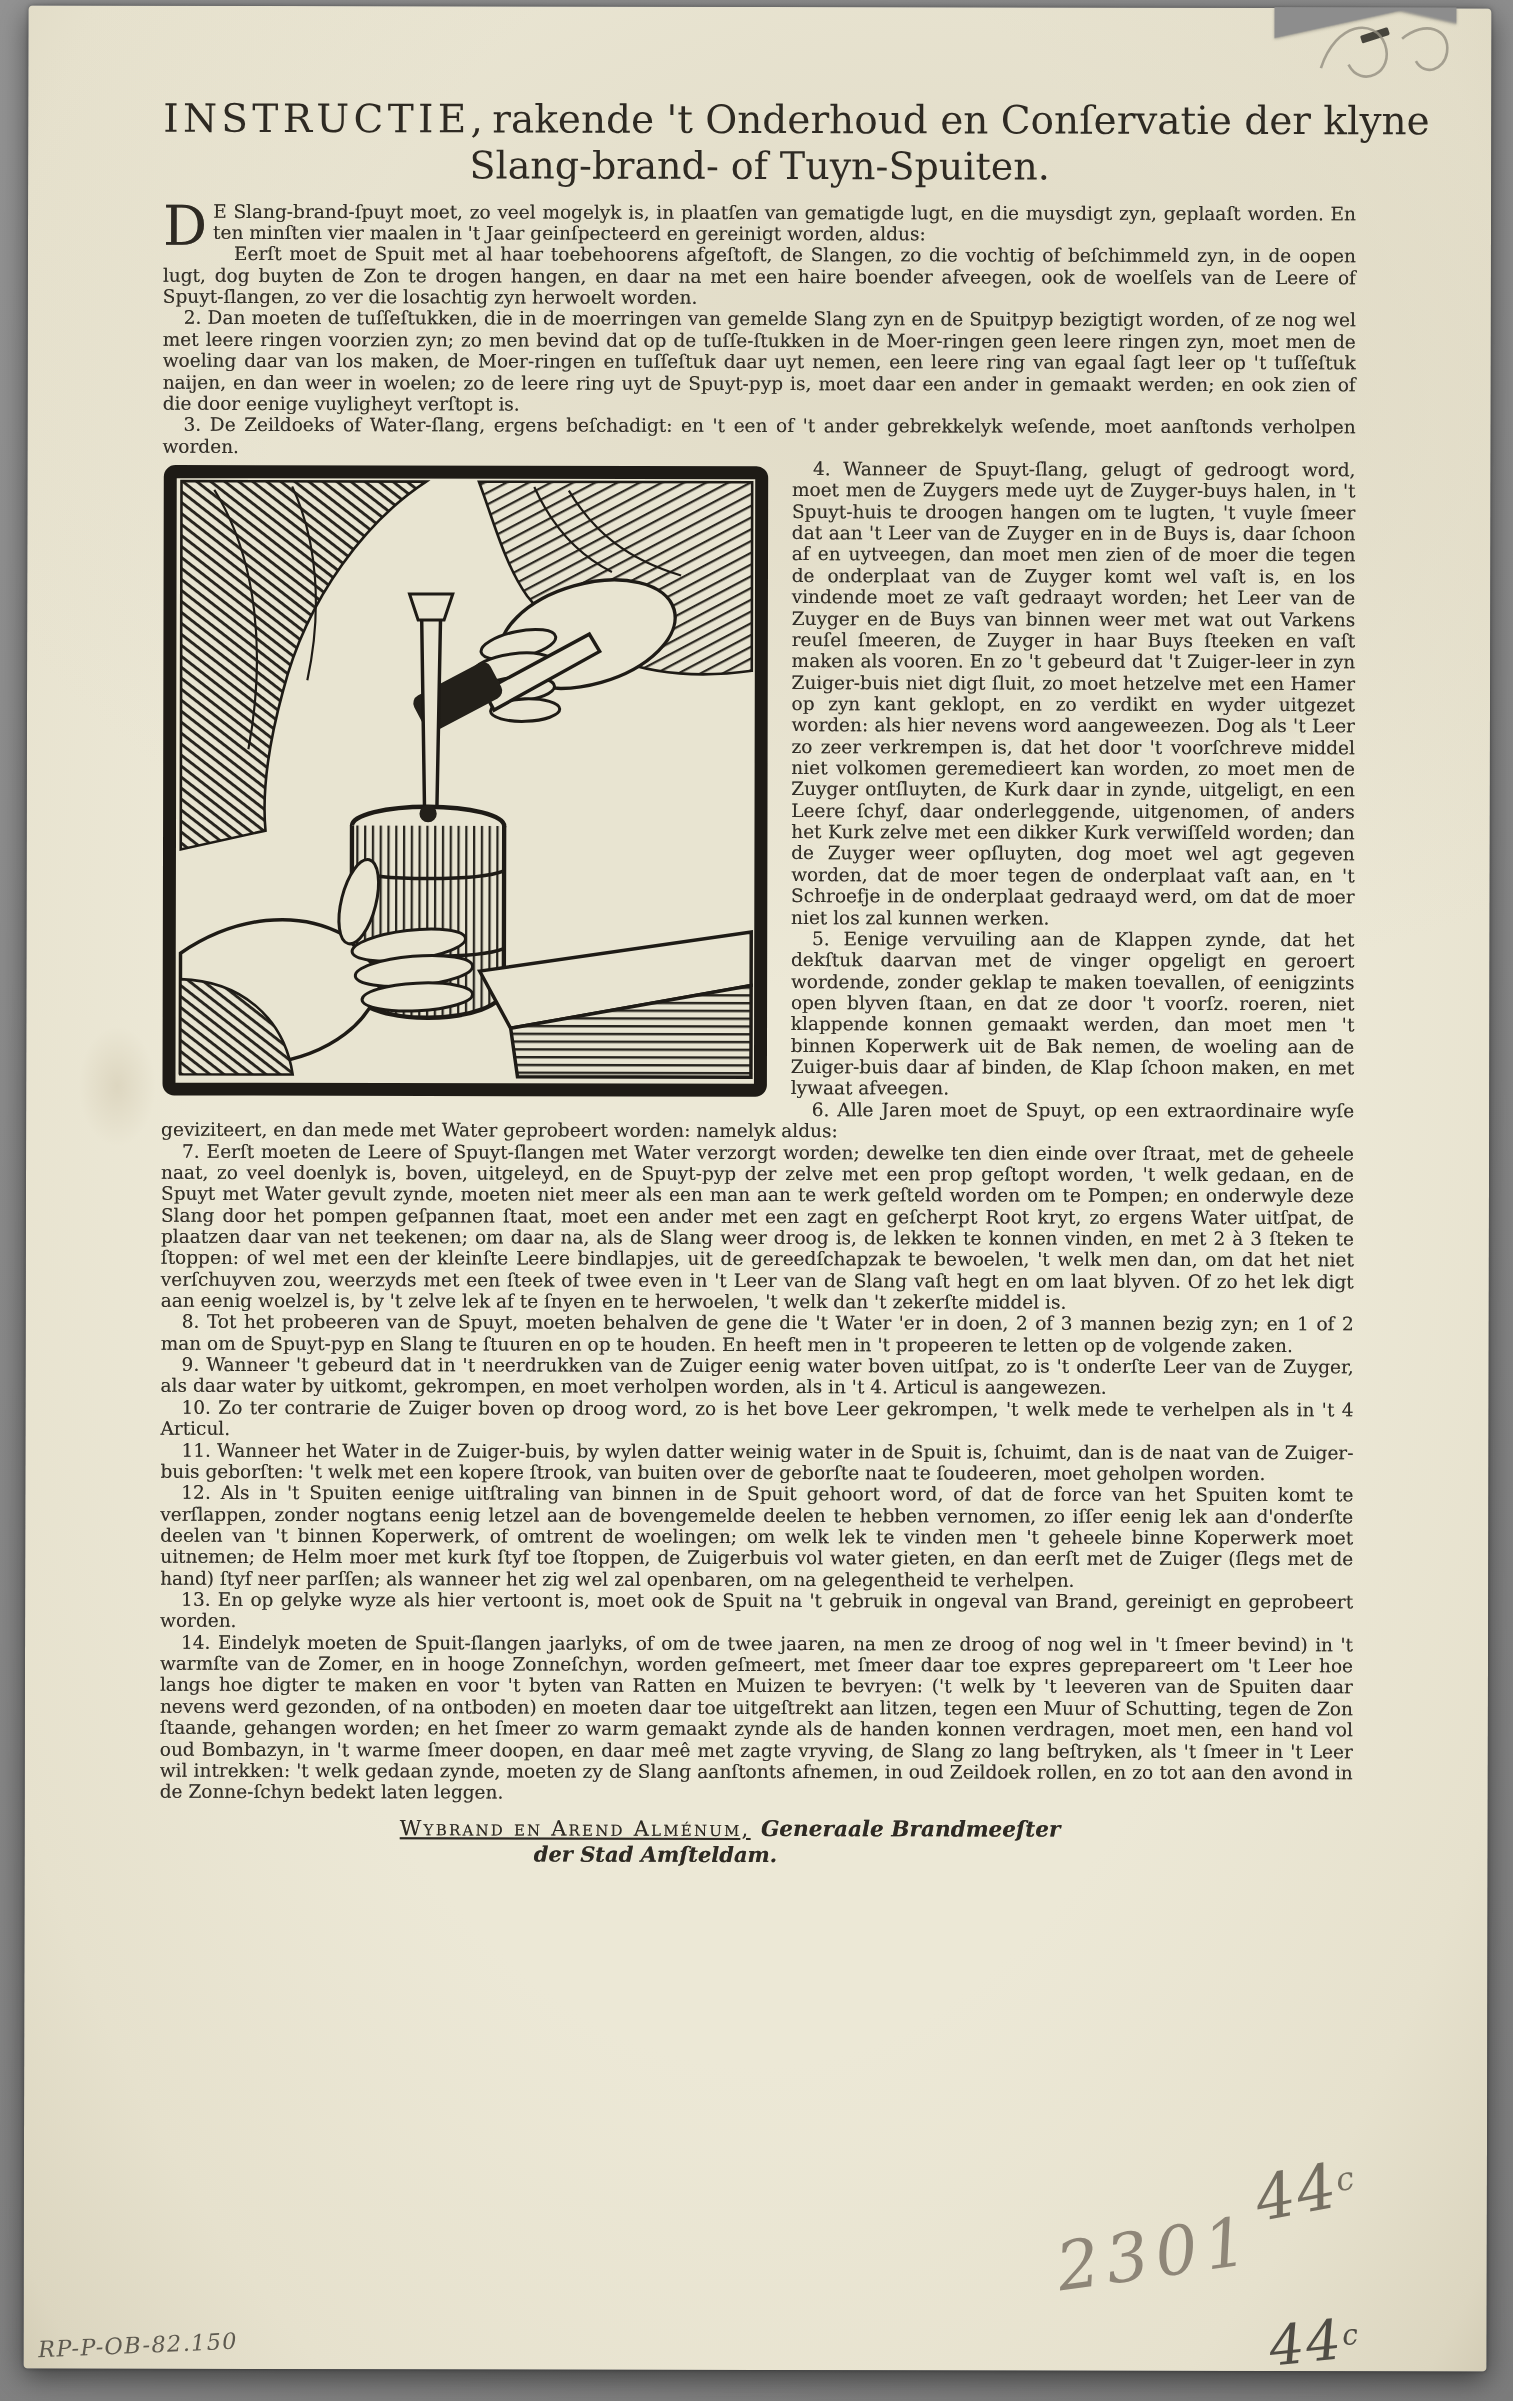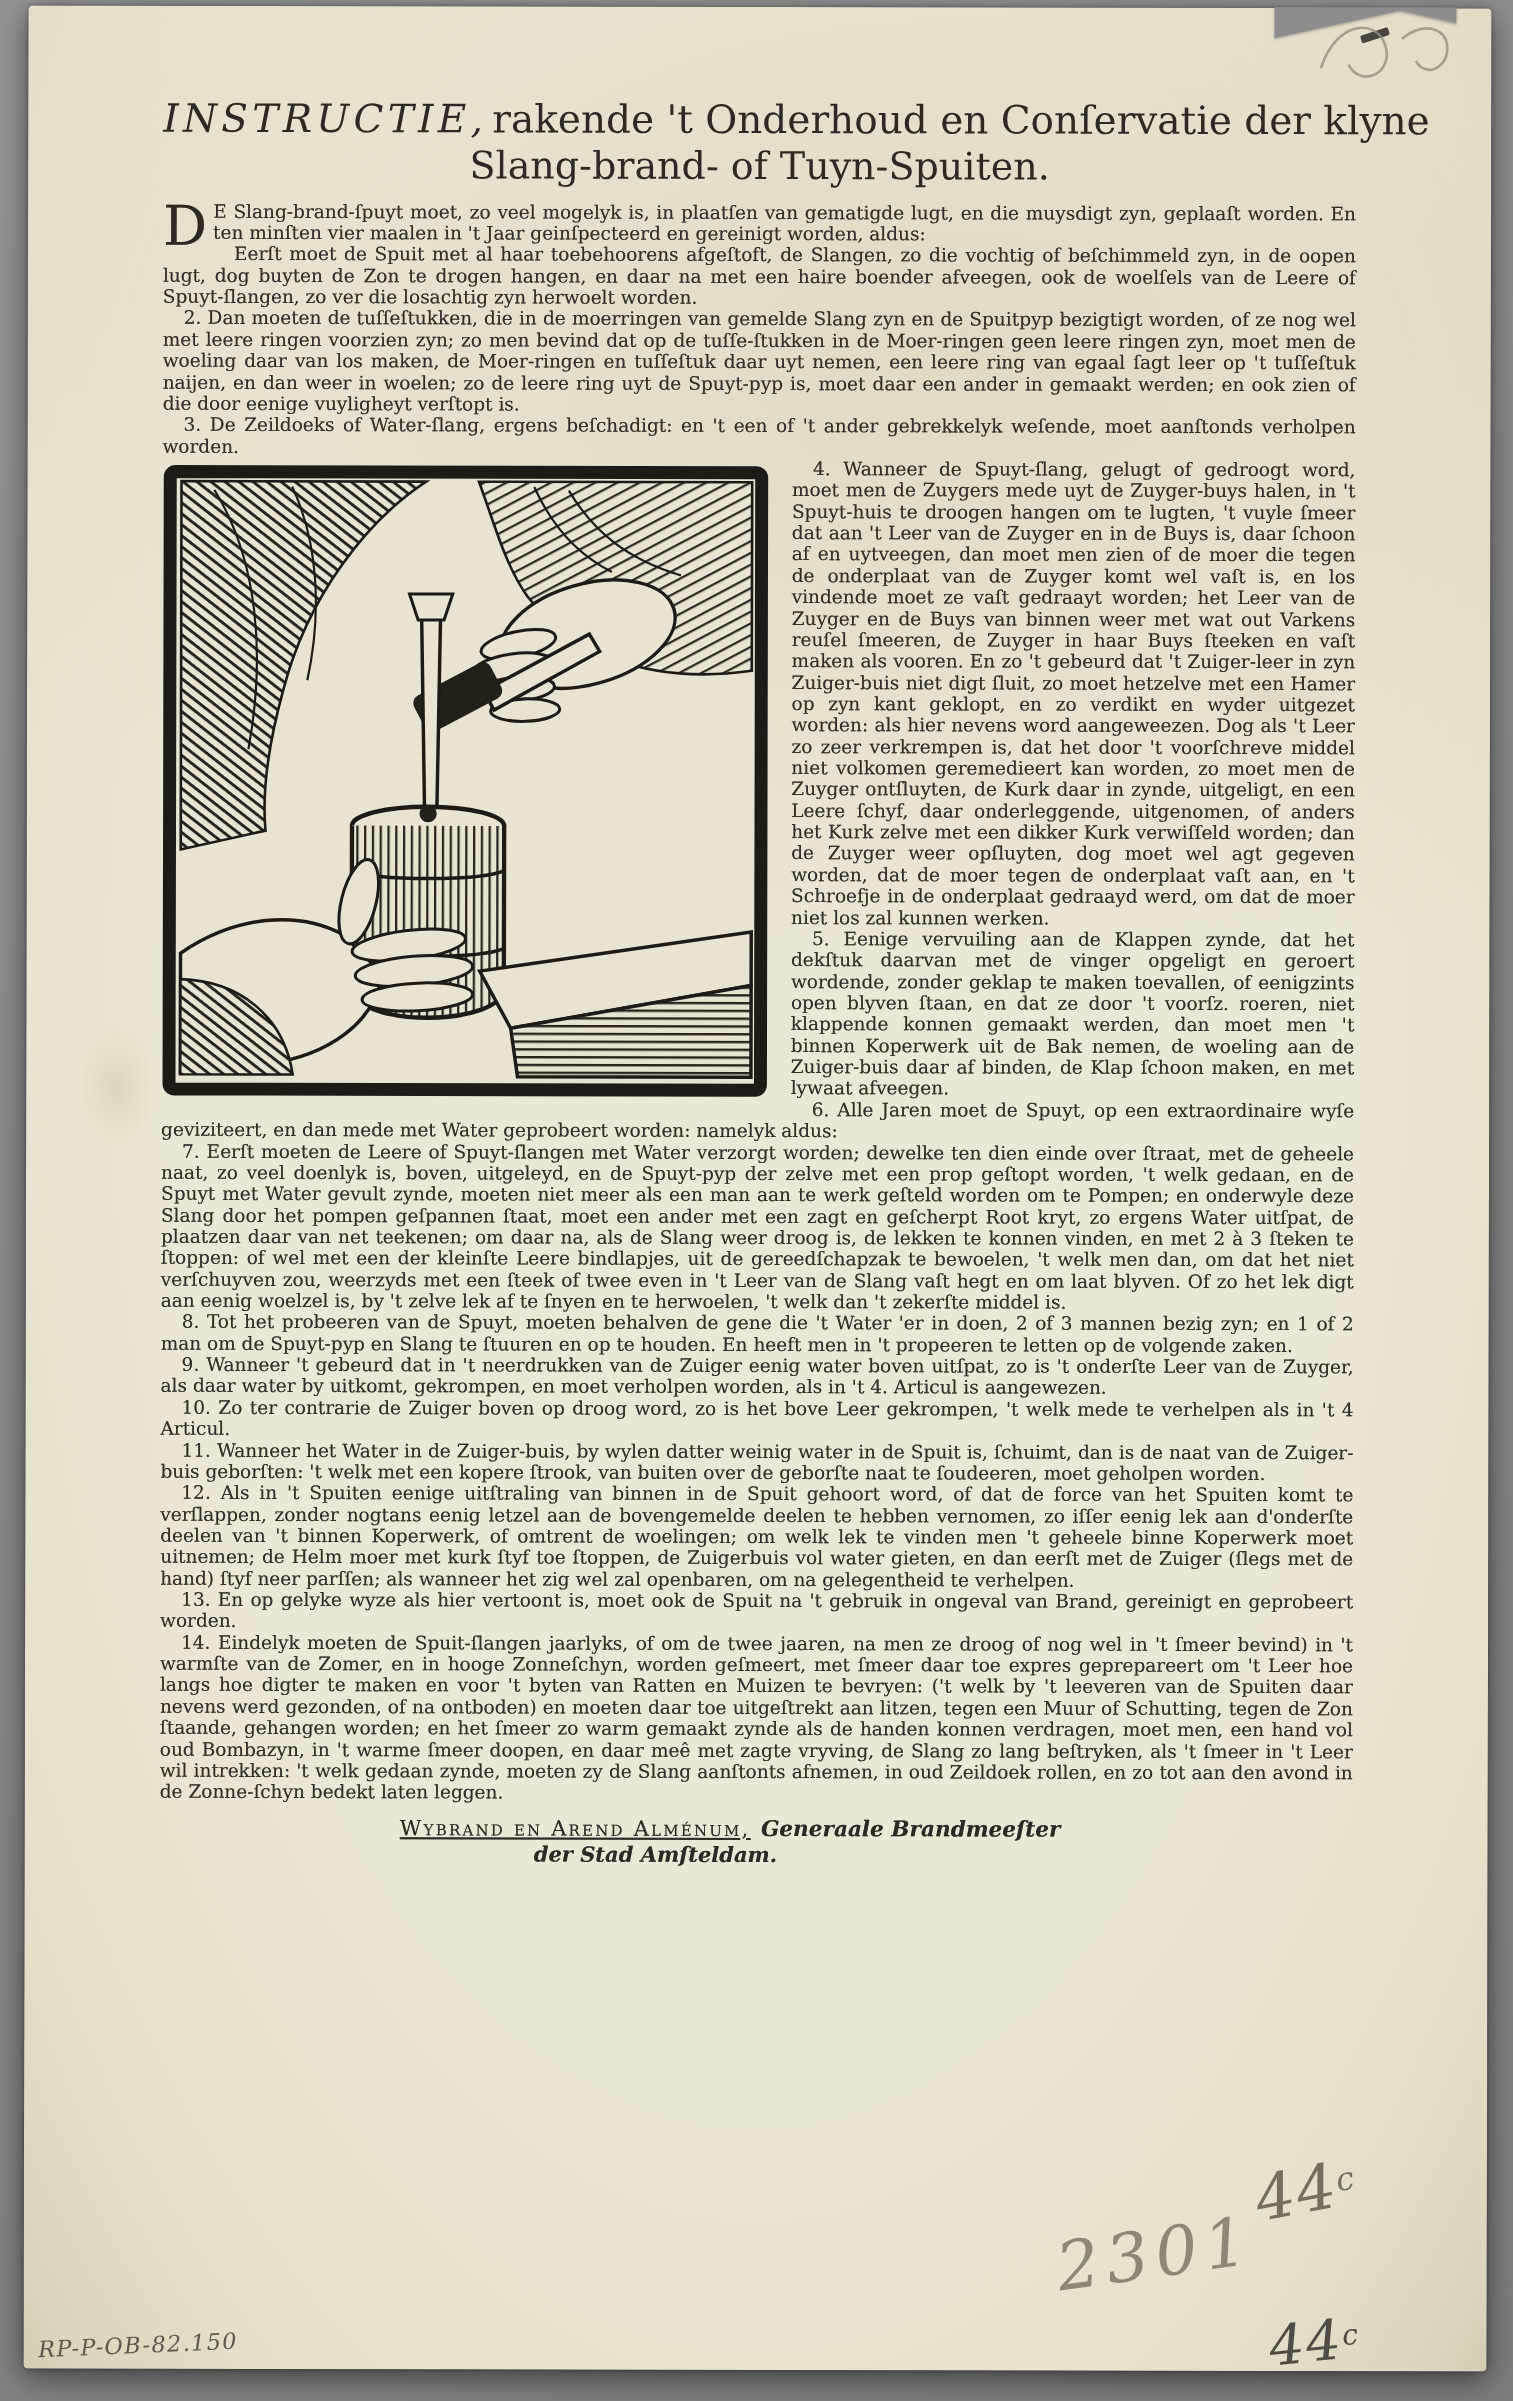--- a/index.html
+++ b/index.html
@@ -23,21 +23,21 @@
                linear-gradient(to bottom left,#8d8d8d 18%,rgba(141,141,141,0) 22%);
     filter:drop-shadow(0 1.7px 1.7px rgba(0,0,0,.25));}
   .fleck{position:absolute;top:22.5px;right:102px;width:29px;height:7.8px;background:#2c2a25;
     transform:rotate(-18deg);border-radius:1.7px;opacity:.85;}
   .stain1{position:absolute;left:52px;top:1020px;width:78px;height:121px;border-radius:50%;
     background:radial-gradient(ellipse,rgba(150,130,90,.16),rgba(150,130,90,0) 70%);}
   .stain2{position:absolute;right:147px;top:657px;width:138px;height:78px;border-radius:50%;
     background:radial-gradient(ellipse,rgba(140,125,95,.10),rgba(140,125,95,0) 70%);}
   .content{position:relative;padding:90px 135px 0 135px;color:#332f28;}
   h1{margin:0;text-align:center;font-weight:normal;font-size:39px;color:#2e2a23;white-space:nowrap;}
-  h1 .tword{letter-spacing:4.3px;margin-right:5.2px;font-style:italic;}
+  h1 .tword{letter-spacing:4.3px;margin-right:5.2px;}
   h2{margin:1.7px 0 14px;text-align:center;font-weight:normal;font-size:38px;color:#2e2a23;}
   .textblock{font-size:18.5px;line-height:1.155;text-align:justify;text-shadow:0 0 0.3px rgba(51,47,40,.55);}
   .textblock p{margin:0;}
   p.art{text-indent:21px;}
   .dropcap{float:left;font-size:55px;line-height:.8;padding:3.5px 6px 0 0;color:#2e2a23;}
   figure{float:left;width:607px;height:633px;margin:7px 22.5px 5.2px 0;padding:0;}
   figure svg{display:block;width:100%;height:100%;}
   .signature{width:fit-content;margin:12px auto 0 auto;transform:translateX(-26px);color:#2e2a23;text-shadow:0 0 0.3px rgba(46,42,35,.55);}
   .sig1{font-size:21px;white-space:nowrap;}
   .names{font-variant:small-caps;letter-spacing:2.2px;text-decoration:underline;}

